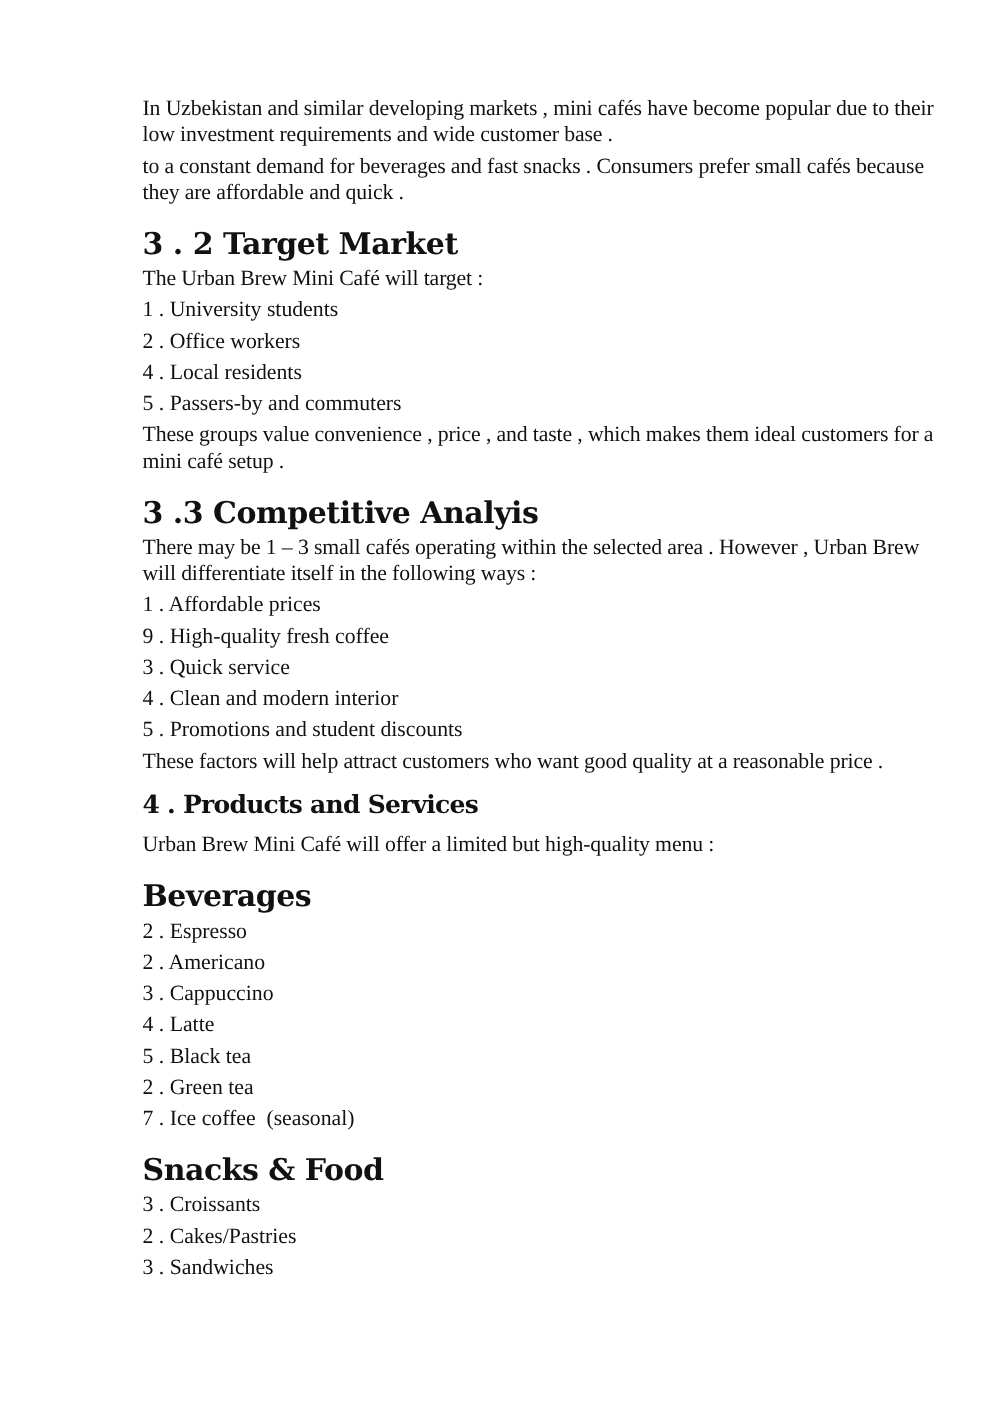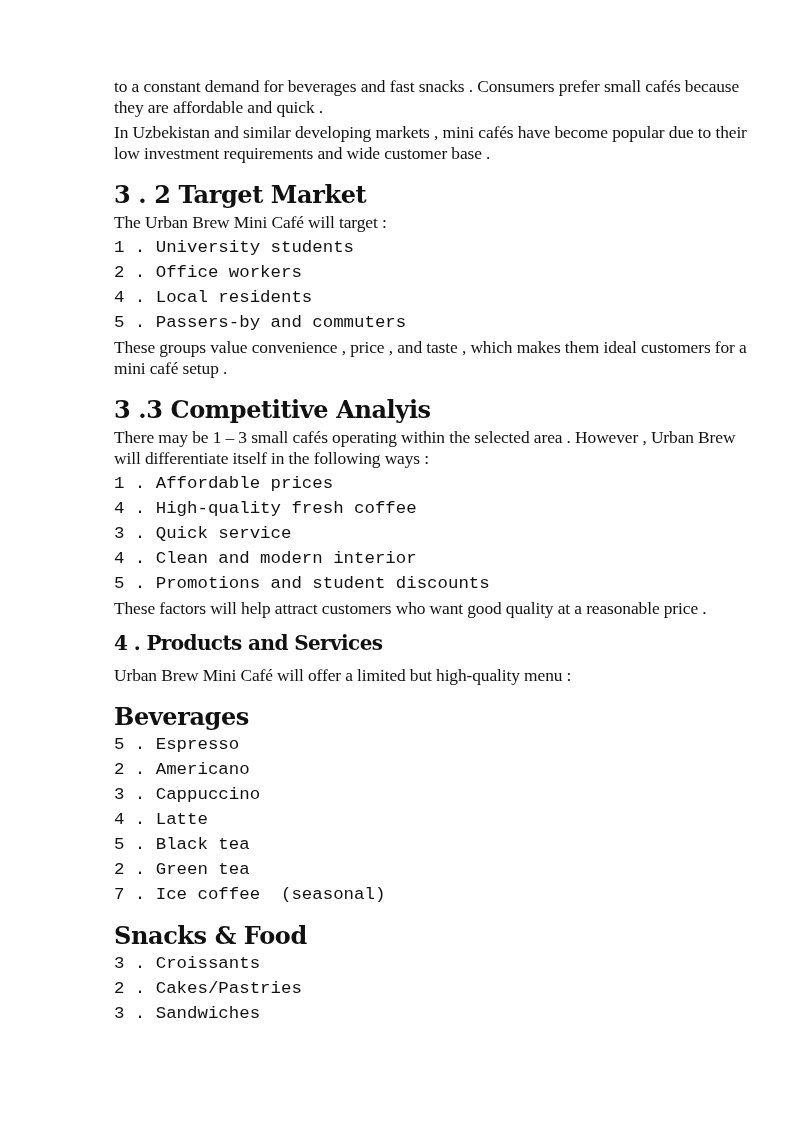--- a/index.html
+++ b/index.html
@@ -21,21 +21,21 @@
       width: 640px;
     }
     .p {
       font-family: "Liberation Serif", serif;
       font-size: 17.4px;
       line-height: 21px;
       margin: 0 0 4px 0;
       letter-spacing: -0.1px;
     }
     .li {
-      font-family: Liberation Mono, monospace;
+      font-family: Liberation Serif, serif;
       font-size: 17.4px;
       line-height: 21px;
       margin: 0 0 4px 0;
       white-space: pre;
     }
     .h2 {
       font-family: "DejaVu Serif", serif;
       font-weight: bold;
       font-size: 24px;
       line-height: 30px;
@@ -49,50 +49,50 @@
       line-height: 40px;
       margin: 0 0 2px 0;
       letter-spacing: -0.6px;
     }
   </style>
 </head>
 <body>
 
 <div class="page">
 
+  <p class="p">In Uzbekistan and similar developing markets , mini cafés have become popular due to their low investment requirements and wide customer base .</p>
   <p class="p">to a constant demand for beverages and fast snacks . Consumers prefer small cafés because they are affordable and quick .</p>
-  <p class="p">In Uzbekistan and similar developing markets , mini cafés have become popular due to their low investment requirements and wide customer base .</p>
 
   <div class="h2">3 . 2 Target Market</div>
   <p class="p">The Urban Brew Mini Café will target :</p>
   <div>
     <div class="li">1 . University students</div>
     <div class="li">2 . Office workers</div>
     <div class="li">4 . Local residents</div>
     <div class="li">5 . Passers-by and commuters</div>
   </div>
   <p class="p">These groups value convenience , price , and taste , which makes them ideal customers for a mini café setup .</p>
 
   <div class="h2">3 .3 Competitive Analyis</div>
   <p class="p">There may be 1 – 3 small cafés operating within the selected area . However , Urban Brew will differentiate itself in the following ways :</p>
   <div>
     <div class="li">1 . Affordable prices</div>
-    <div class="li">4 . High-quality fresh coffee</div>
+    <div class="li">9 . High-quality fresh coffee</div>
     <div class="li">3 . Quick service</div>
     <div class="li">4 . Clean and modern interior</div>
     <div class="li">5 . Promotions and student discounts</div>
   </div>
   <p class="p">These factors will help attract customers who want good quality at a reasonable price .</p>
 
   <div class="h1">4 . Products and Services</div>
   <p class="p">Urban Brew Mini Café will offer a limited but high-quality menu :</p>
 
   <div class="h2">Beverages</div>
   <div>
-    <div class="li">5 . Espresso</div>
+    <div class="li">2 . Espresso</div>
     <div class="li">2 . Americano</div>
     <div class="li">3 . Cappuccino</div>
     <div class="li">4 . Latte</div>
     <div class="li">5 . Black tea</div>
     <div class="li">2 . Green tea</div>
     <div class="li">7 . Ice coffee  (seasonal)</div>
   </div>
 
   <div class="h2">Snacks &amp; Food</div>
   <div>

